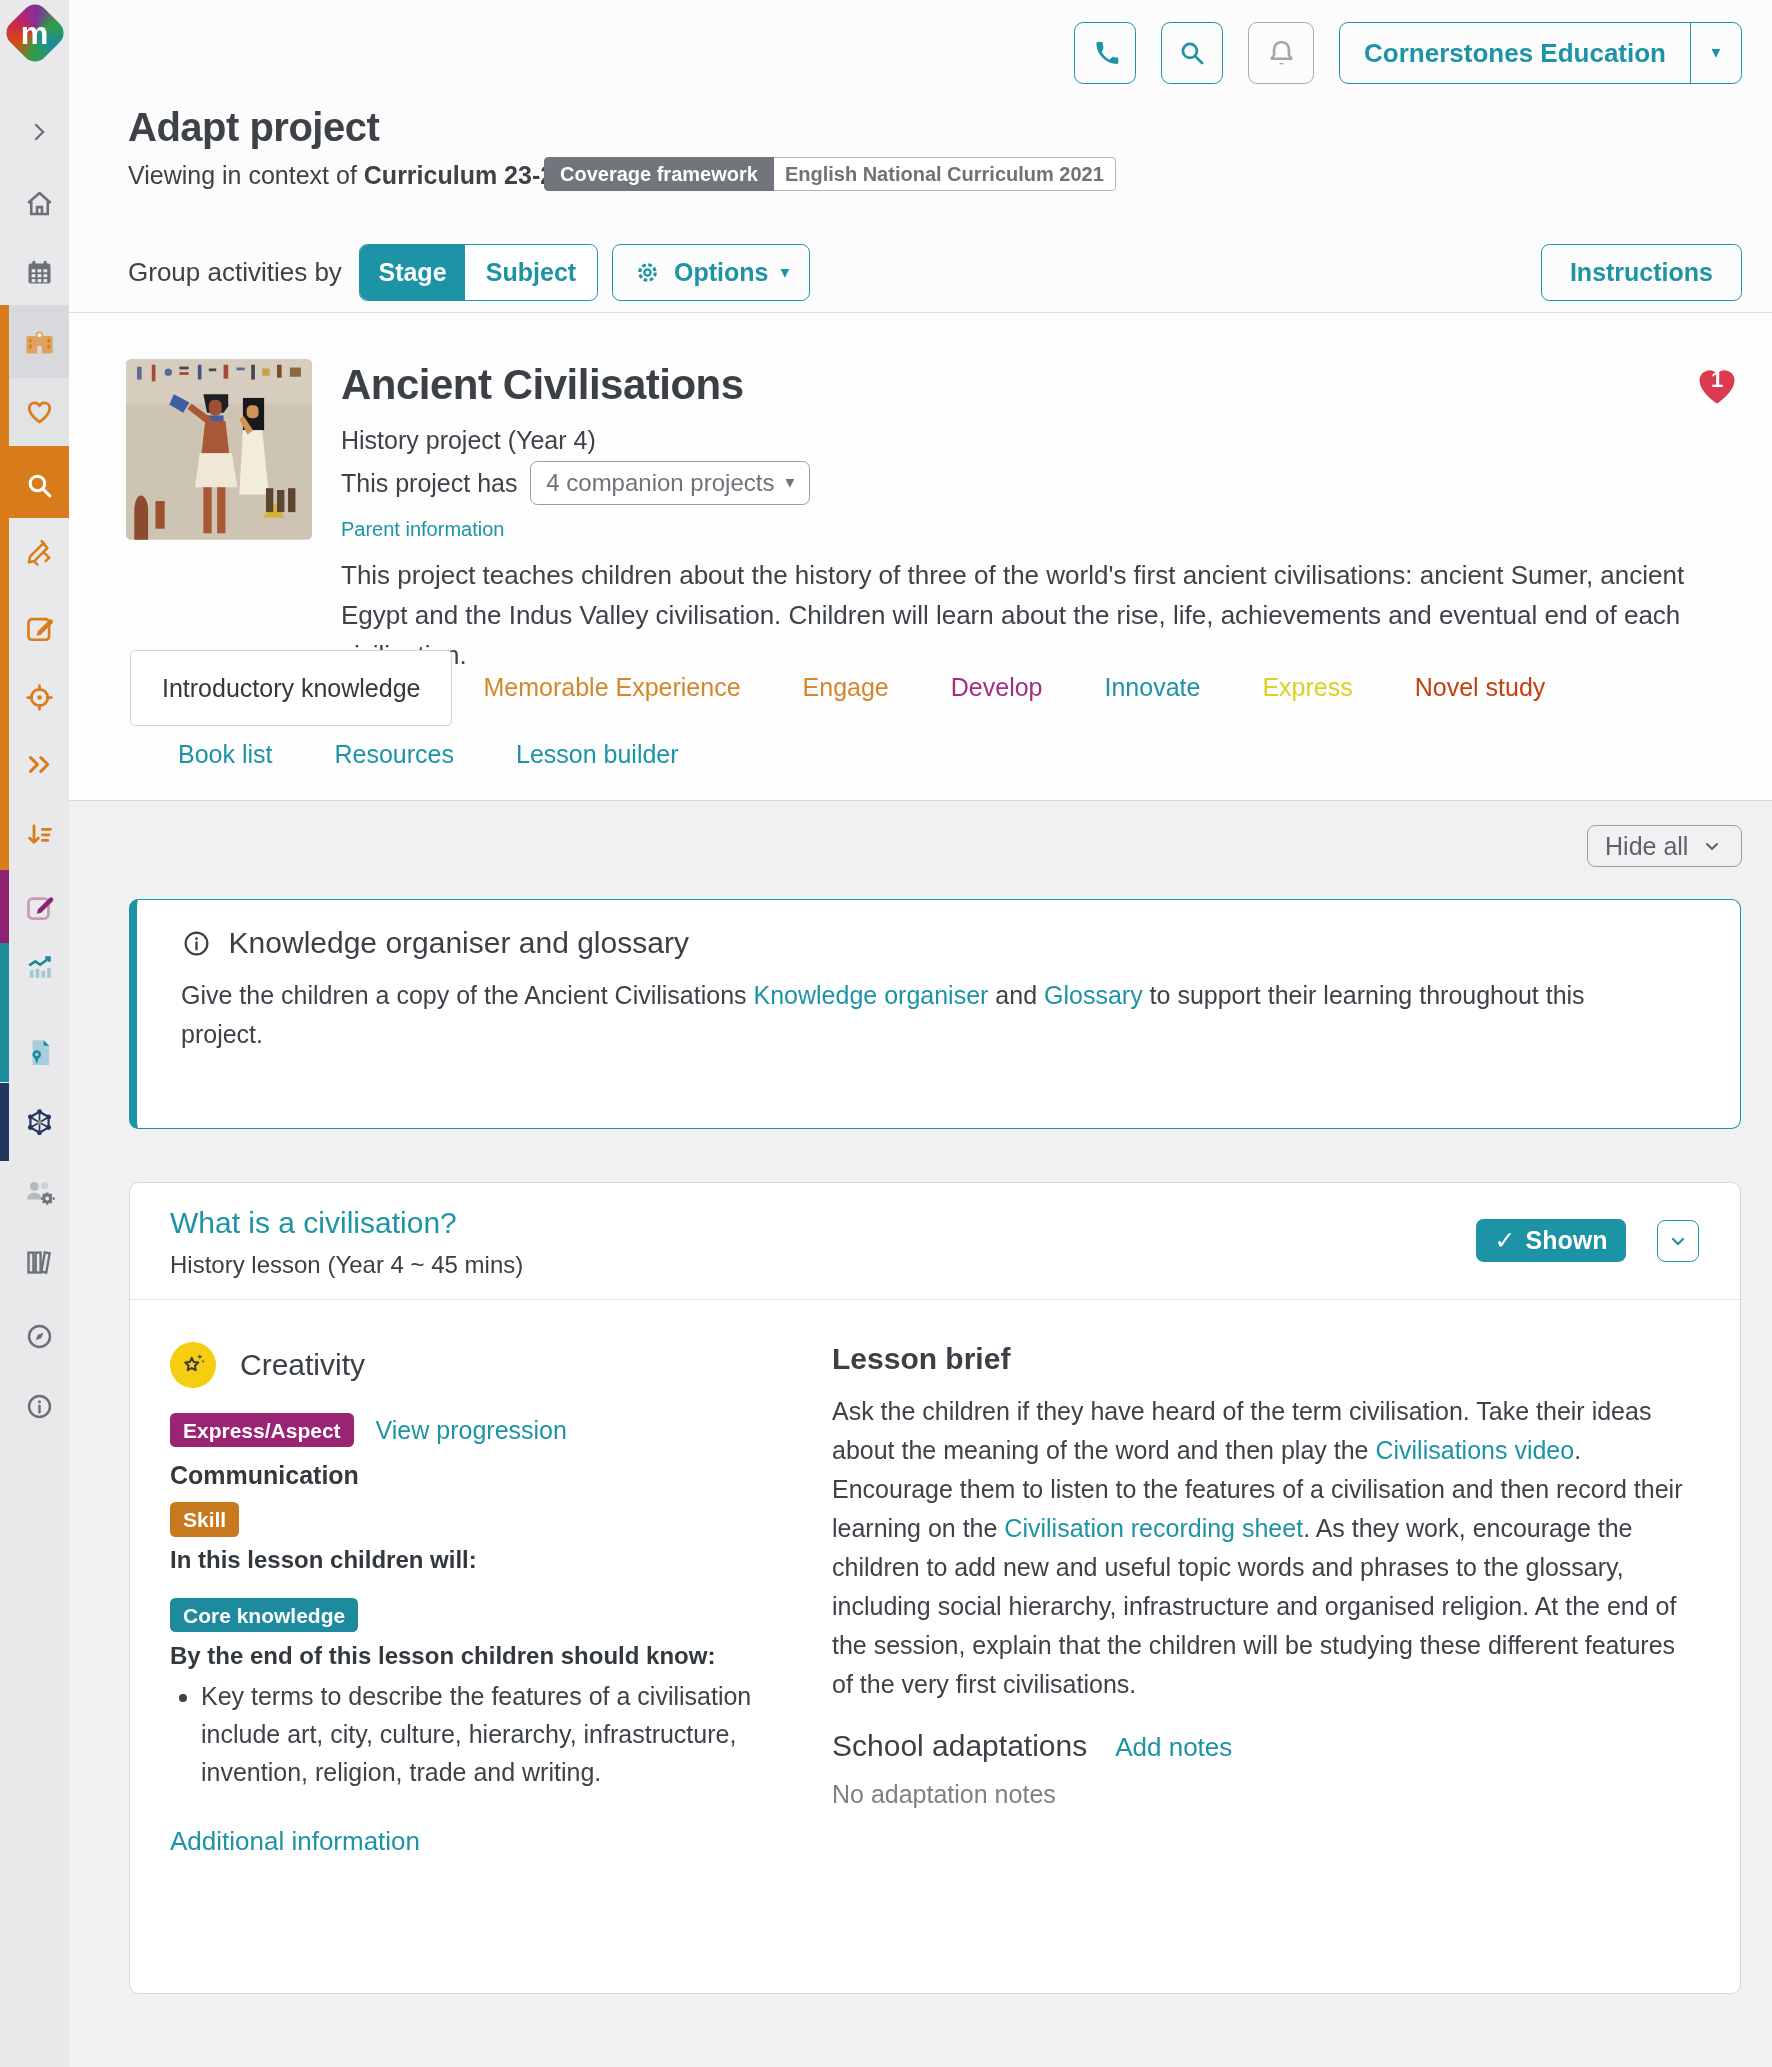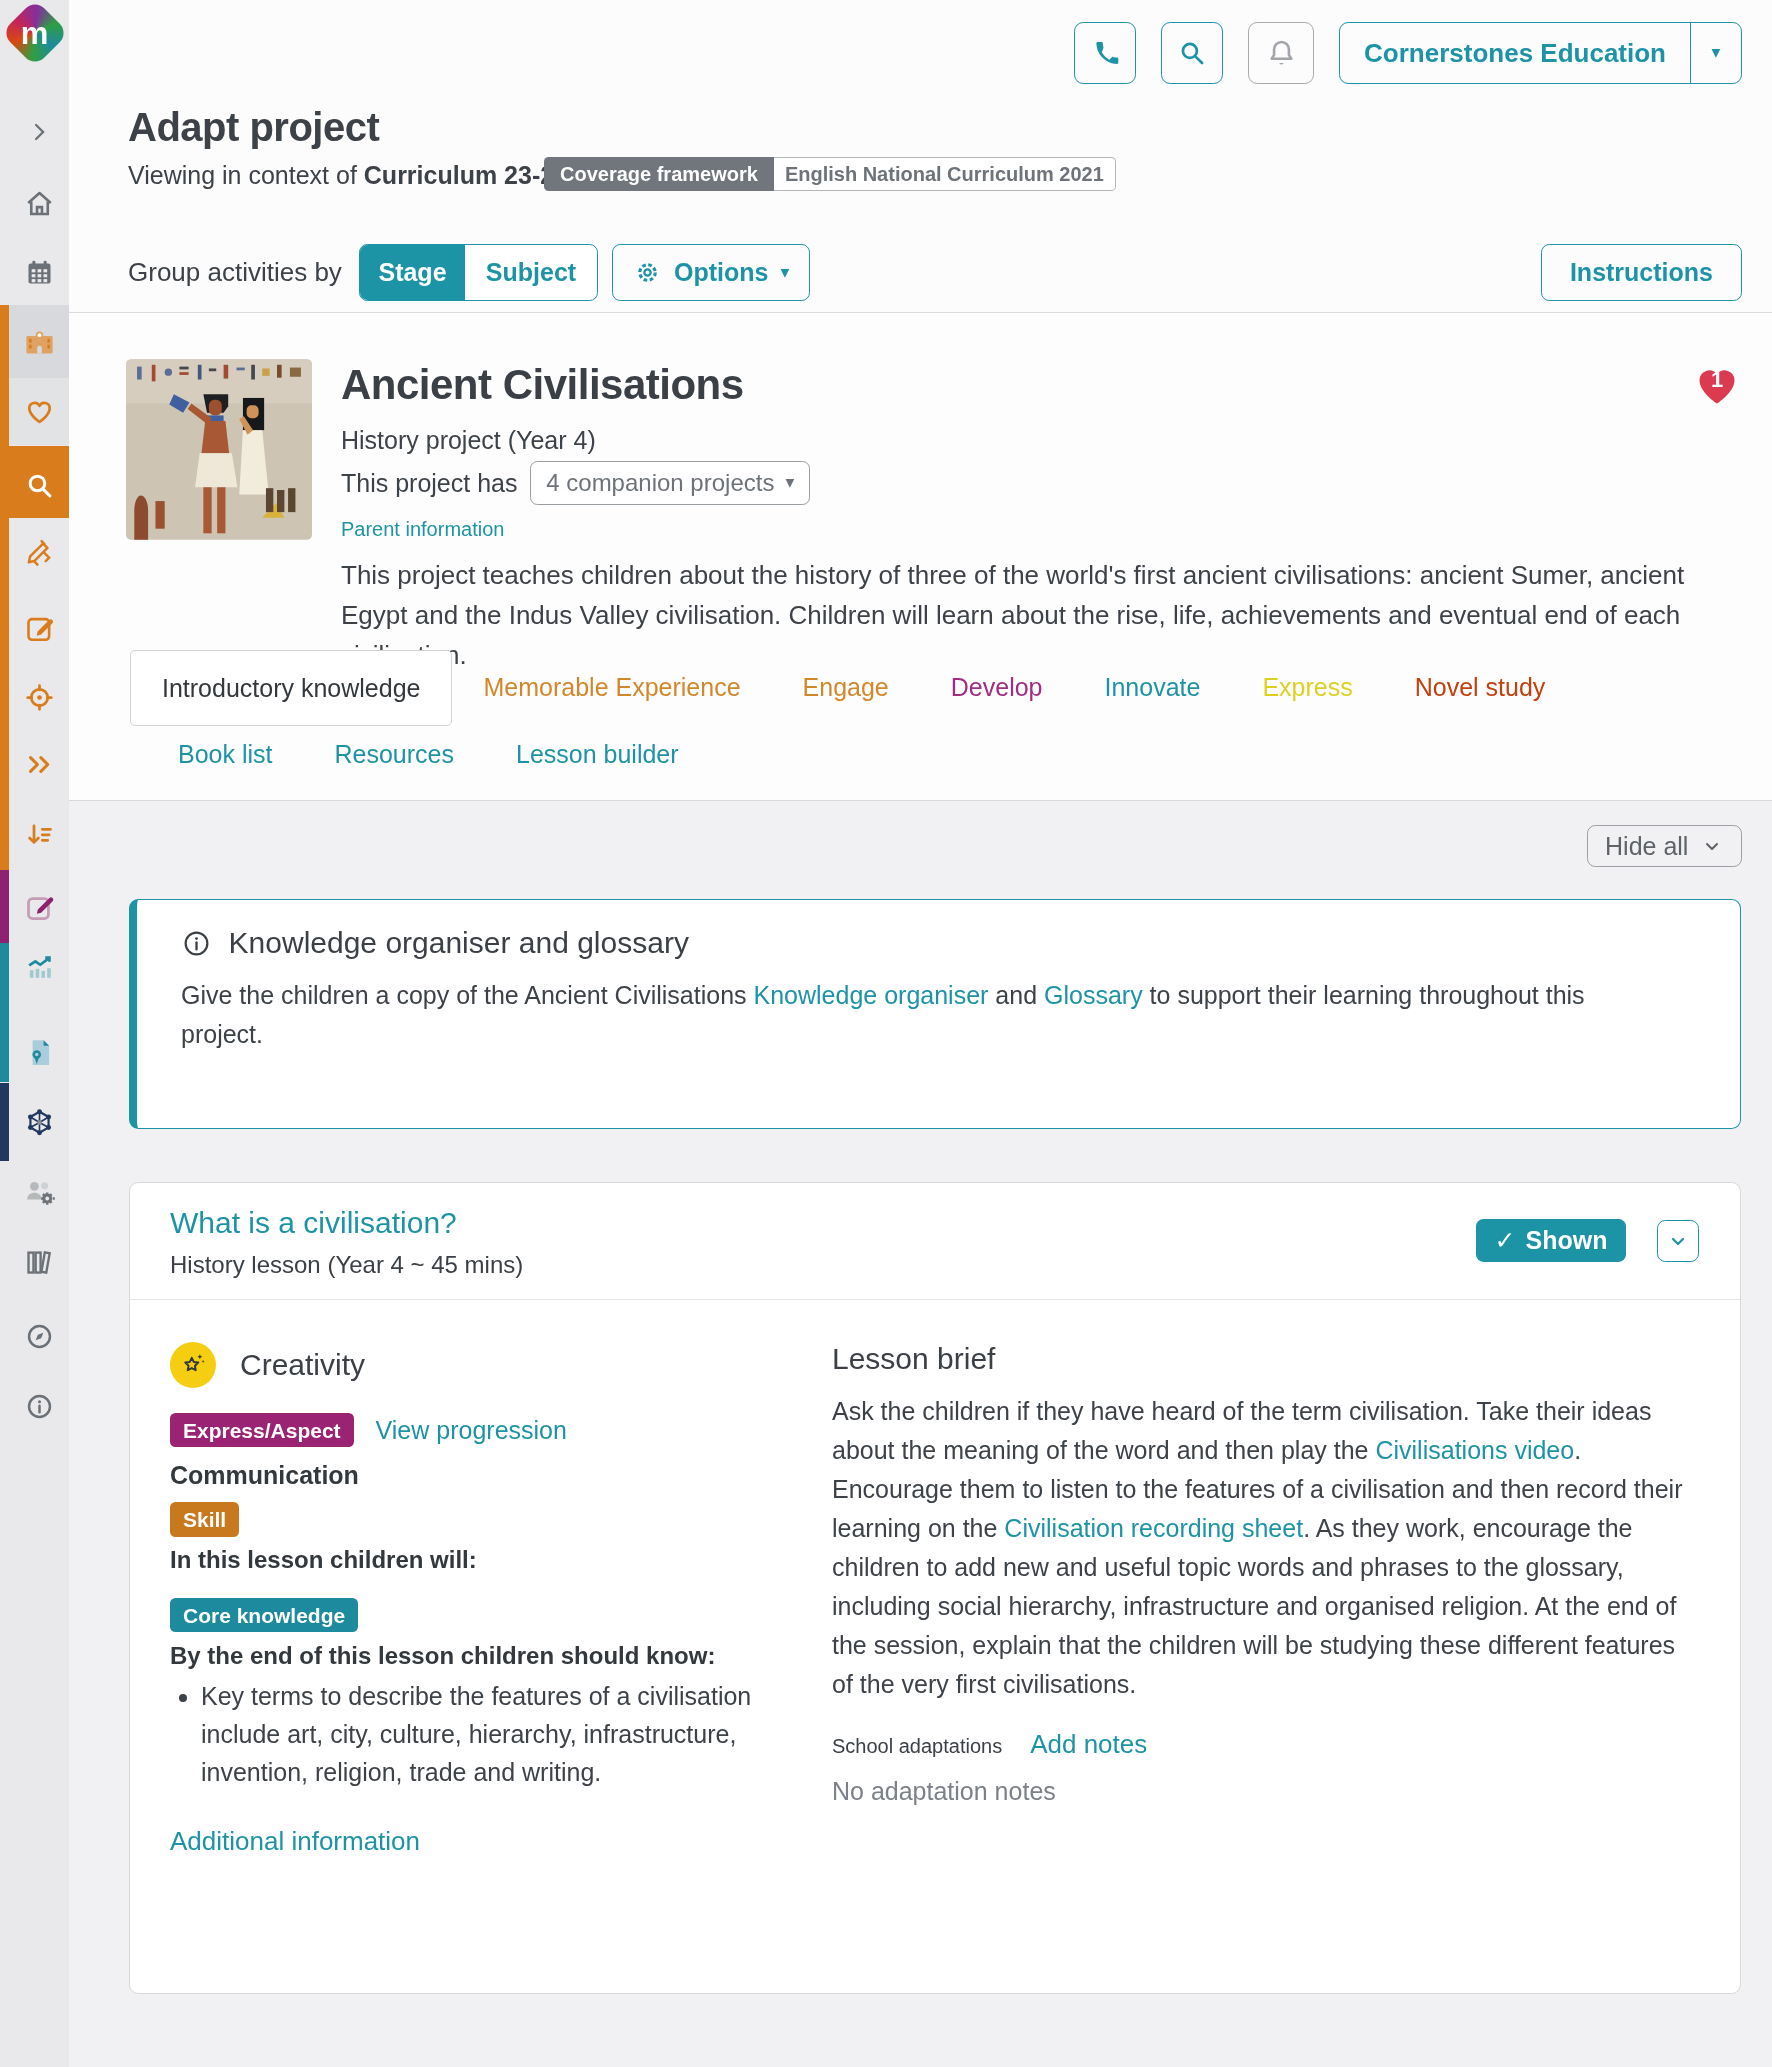--- a/index.html
+++ b/index.html
@@ -95,24 +95,24 @@
   .b-magenta{background:#9a2374;} .b-orange{background:#c8791d;} .b-teal{background:#1d8b9d;}
   .badge-row{margin-top:25px;display:flex;align-items:center;gap:22px;}
   .vlink{font-size:25px;color:#1d93a6;font-weight:500;cursor:pointer;}
   .aspect{margin-top:14px;font-size:25px;font-weight:700;color:#33383d;}
   .mini-gap{margin-top:12px;}
   .list-intro{margin-top:9.2px;font-size:24px;font-weight:700;color:#33383d;}
   ul.pts{margin:7.4px 0 0 0;padding-left:31px;}
   ul.pts li{font-size:25px;line-height:38px;color:#3d4248;}
   .core-gap{margin-top:24px;}
   .add-link{margin-top:35px;font-size:26px;color:#1d93a6;font-weight:500;cursor:pointer;}
-  .brief-title{font-size:30px;font-weight:400;color:#3b4046;}
+  .brief-title{font-size:30px;font-weight:700;color:#3b4046;}
   .brief-para{margin-top:15.7px;font-size:25px;line-height:39px;color:#3d4248;}
   .adapt-row{margin-top:25px;display:flex;align-items:baseline;gap:28px;}
-  .adapt-title{font-size:20px;font-weight:500;color:#3b4046;}
+  .adapt-title{font-size:30px;font-weight:500;color:#3b4046;}
   .adapt-empty{margin-top:17.5px;font-size:25px;color:#7b8187;}
   svg{display:block;}
 </style>
 </head>
 <body>
 
 <aside class="sidebar">
   <div class="logo">
       <span>m</span>
     </div>

